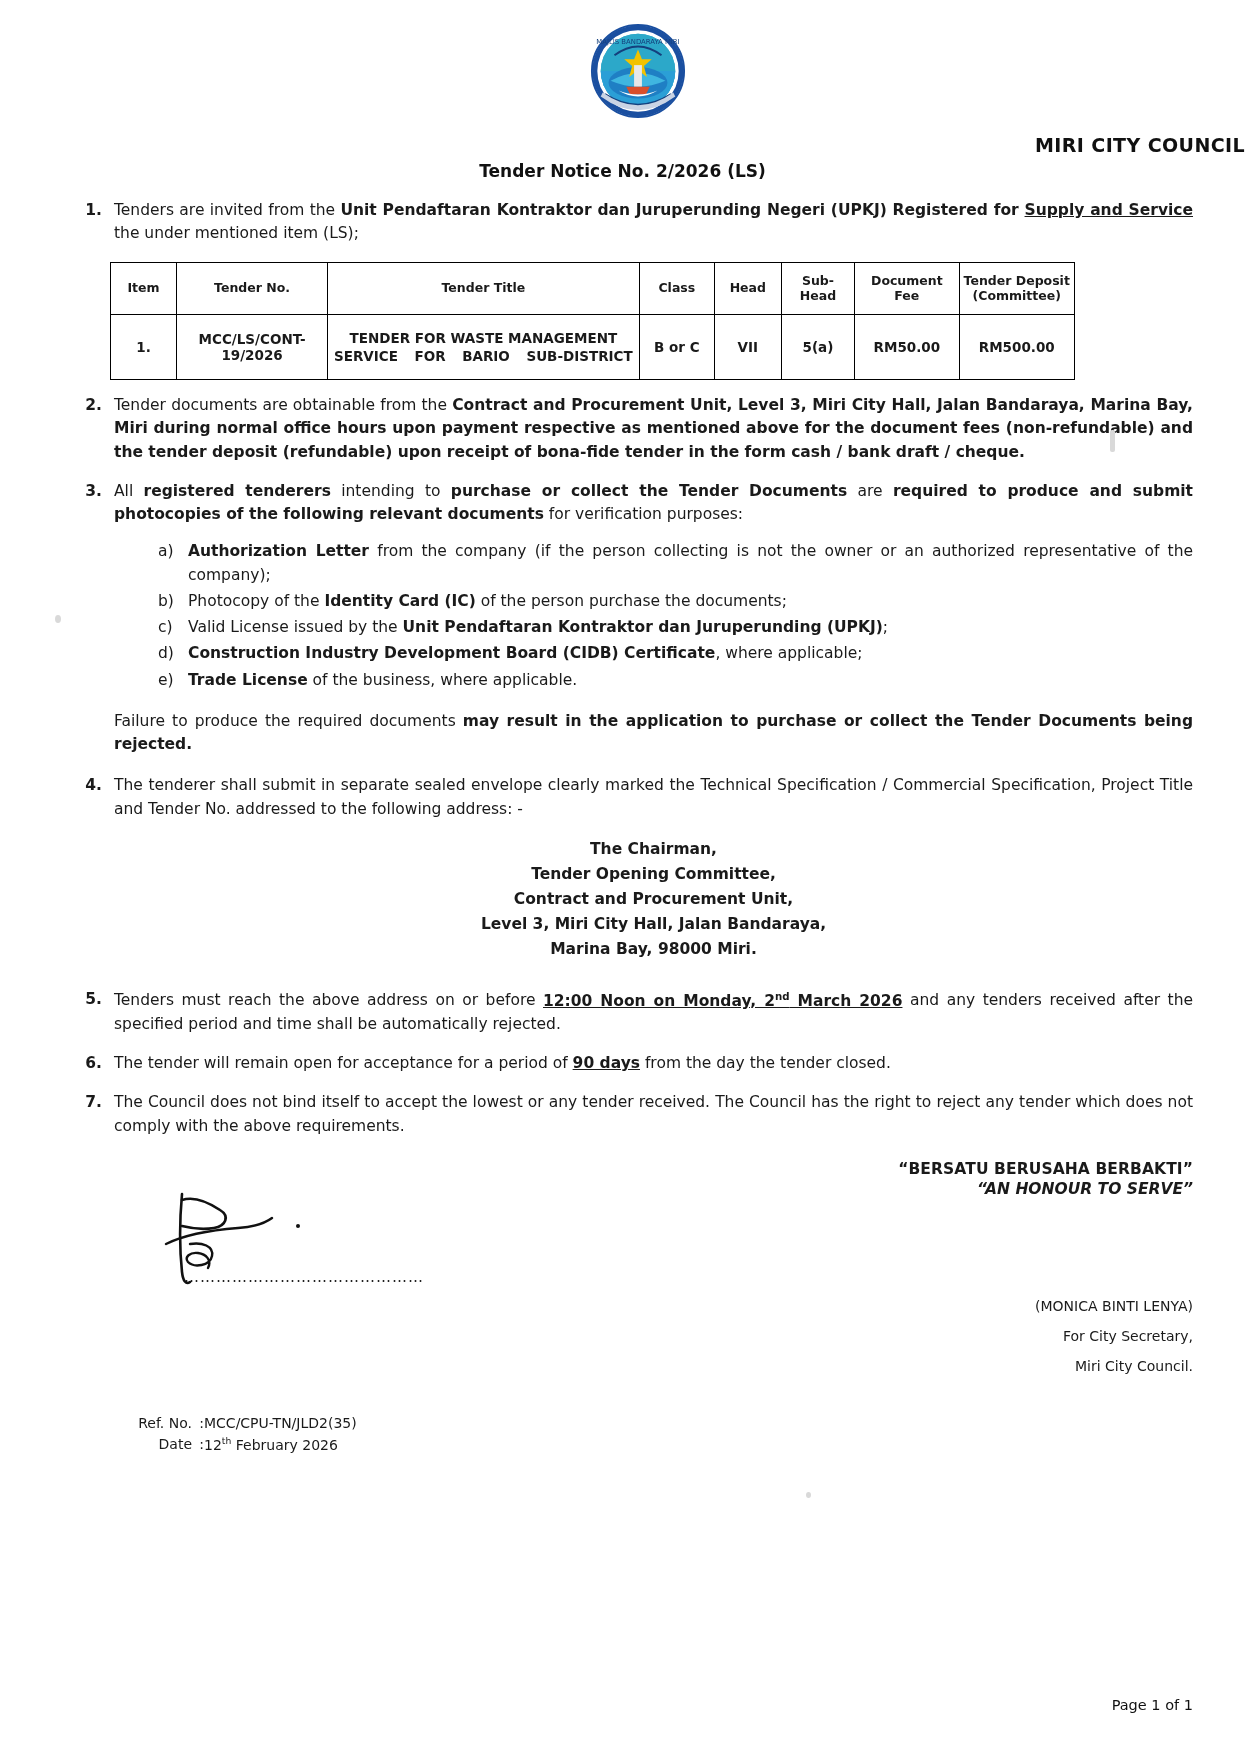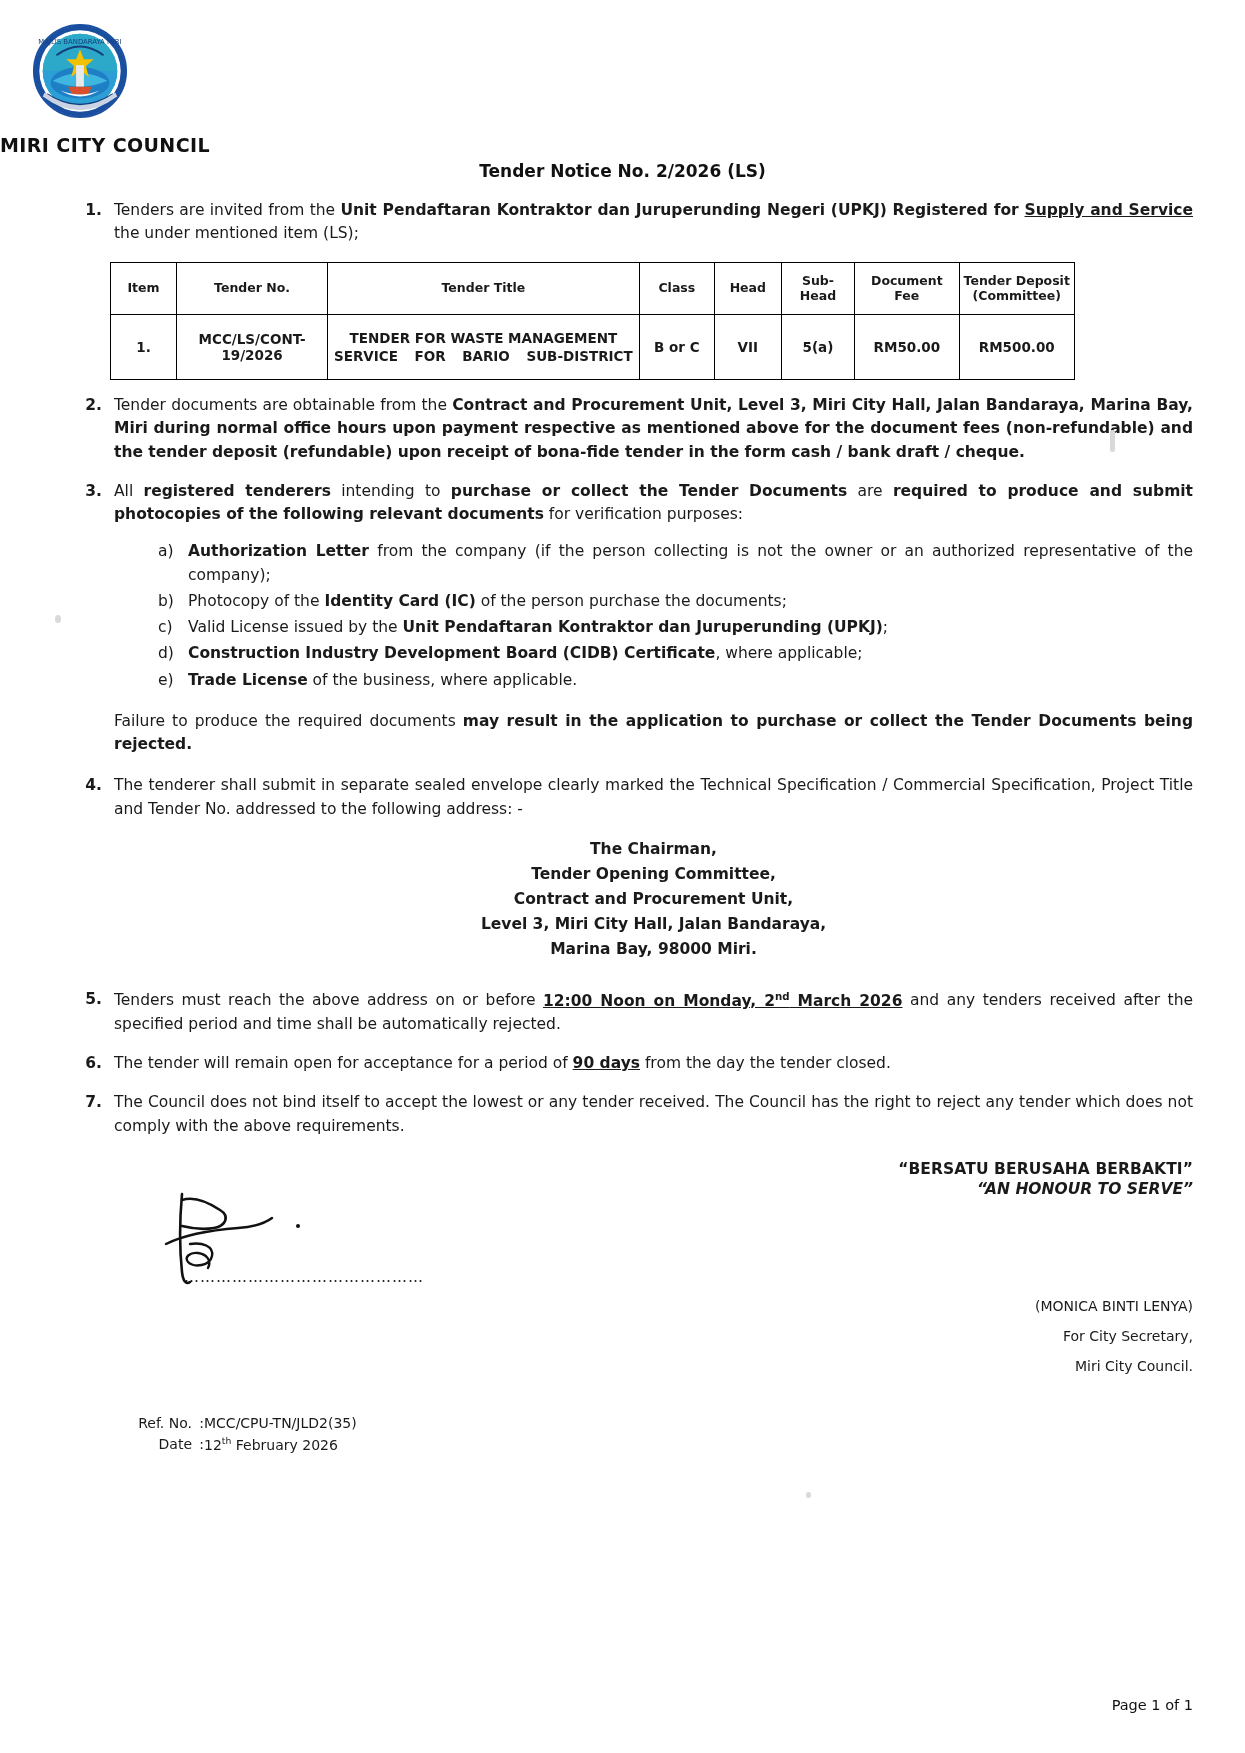--- a/index.html
+++ b/index.html
@@ -18,32 +18,32 @@
   .page {
     position: relative;
     width: 1245px;
     height: 1753px;
     padding: 0;
     box-sizing: border-box;
   }
 
   
   .logo-wrap {
-    text-align: left;
+    text-align: center;
     padding-top: 22px;
     padding-left: 31px;
   }
   .crest {
     width: 98px;
     height: 98px;
     display: inline-block;
     position: relative;
   }
   .header-title {
-    text-align: left;
+    text-align: right;
     font-family: "DejaVu Sans", sans-serif;
     font-weight: bold;
     font-size: 19px;
     letter-spacing: 0.4px;
     color: #111;
     margin-top: 10px;
   }
   .header-sub {
     text-align: center;
     font-weight: bold;

